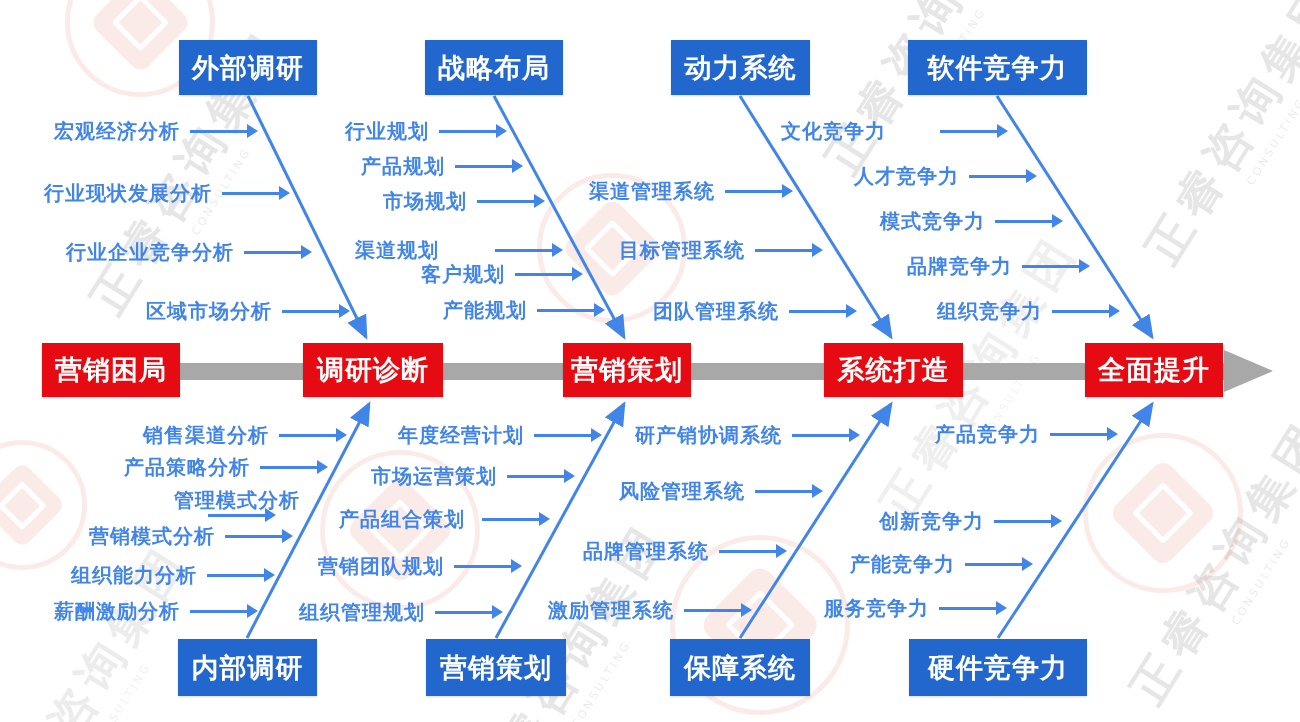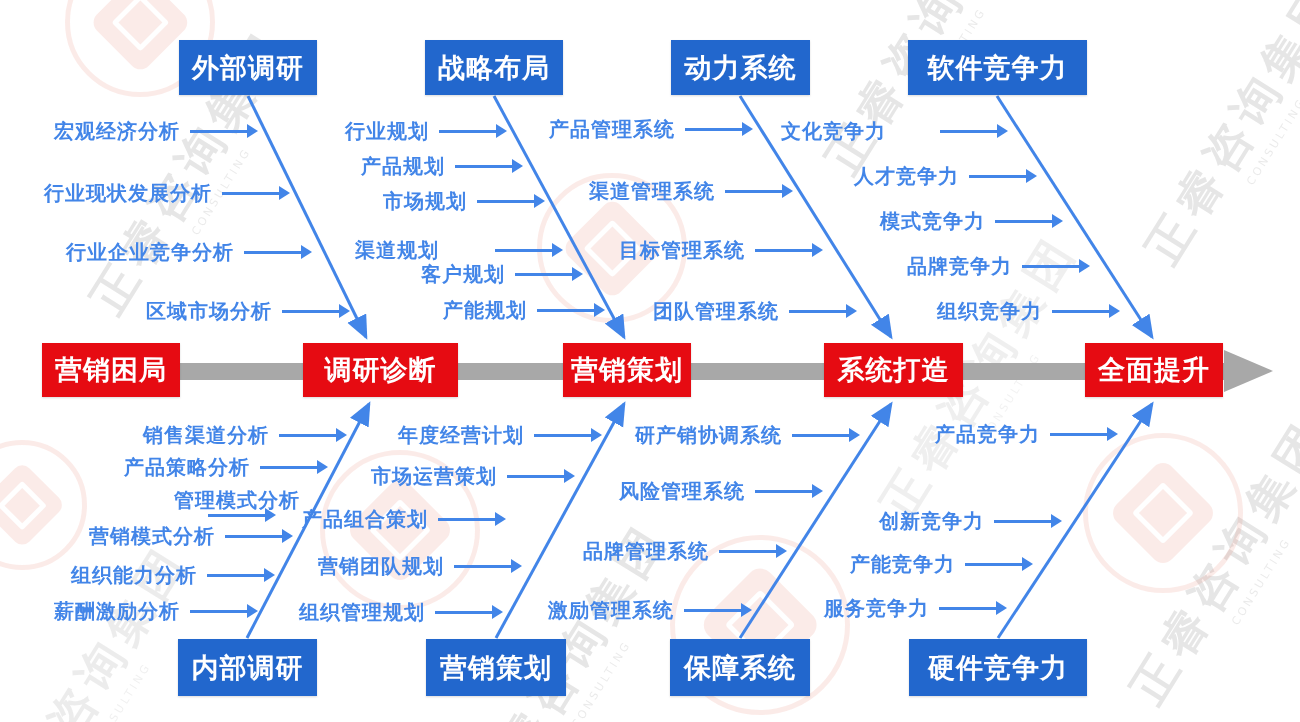--- a/index.html
+++ b/index.html
@@ -109,21 +109,21 @@
       <line x1="740" y1="96" x2="891" y2="337" marker-end="url(#ah)"></line>
       <line x1="997" y1="96" x2="1152" y2="337" marker-end="url(#ah)"></line>
       <line x1="247" y1="638" x2="369" y2="404" marker-end="url(#ah)"></line>
       <line x1="496" y1="638" x2="624" y2="404" marker-end="url(#ah)"></line>
       <line x1="740" y1="638" x2="891" y2="404" marker-end="url(#ah)"></line>
       <line x1="998" y1="638" x2="1152" y2="404" marker-end="url(#ah)"></line>
     </g>
   </svg>
 
   <div class="stage" style="left:42px;top:343px;width:138px;">营销困局</div>
-  <div class="stage" style="left:303px;top:343px;width:155px;">调研诊断</div>
+  <div class="stage" style="left:303px;top:343px;width:140px;">调研诊断</div>
   <div class="stage" style="left:563px;top:343px;width:128px;">营销策划</div>
   <div class="stage" style="left:824px;top:343px;width:139px;">系统打造</div>
   <div class="stage" style="left:1085px;top:343px;width:138px;">全面提升</div>
 
   <div class="cat" style="left:179px;top:40px;width:138px;font-family:Liberation Serif, serif;">外部调研</div>
   <div class="cat" style="left:425px;top:40px;width:138px;">战略布局</div>
   <div class="cat" style="left:671px;top:40px;width:139px;">动力系统</div>
   <div class="cat" style="left:908px;top:40px;width:179px;">软件竞争力</div>
 
   <div class="cat" style="left:178px;top:639px;width:139px;height:57px;">内部调研</div>
@@ -164,24 +164,20 @@
       <span class="arrow"></span>
     </div>
     <div class="item" style="top: 260px; right: 717px;">
       <span class="lbl">客户规划</span>
       <span class="arrow"></span>
     </div>
     <div class="item" style="top: 296px; right: 695px;">
       <span class="lbl">产能规划</span>
       <span class="arrow"></span>
     </div>
-    <div class="item" style="top: 115px; right: 547px;">
-      <span class="lbl">产品管理系统</span>
-      <span class="arrow"></span>
-    </div>
     <div class="item" style="top: 177px; right: 507px;">
       <span class="lbl">渠道管理系统</span>
       <span class="arrow"></span>
     </div>
     <div class="item" style="top: 236px; right: 477px;">
       <span class="lbl">目标管理系统</span>
       <span class="arrow"></span>
     </div>
     <div class="item" style="top: 297px; right: 443px;">
       <span class="lbl">团队管理系统</span>
@@ -232,21 +228,21 @@
       <span class="arrow"></span>
     </div>
     <div class="item" style="top: 462px; right: 725px;">
       <span class="lbl">市场运营策划</span>
       <span class="arrow"></span>
     </div>
     <div class="item" style="top: 421px; right: 698px;">
       <span class="lbl">年度经营计划</span>
       <span class="arrow"></span>
     </div>
-    <div class="item" style="top: 505px; right: 794px;">
+    <div class="item" style="top: 505px; right: 750px; gap: 7px;">
       <span class="lbl">产品组合策划</span>
       <span class="arrow"></span>
     </div>
     <div class="item" style="top: 552px; right: 778px;">
       <span class="lbl">营销团队规划</span>
       <span class="arrow"></span>
     </div>
     <div class="item" style="top: 598px; right: 797px; text-align: center;">
       <span class="lbl">组织管理规划</span>
       <span class="arrow"></span>

